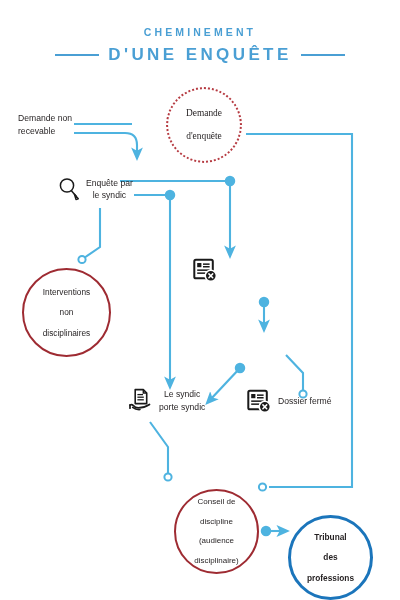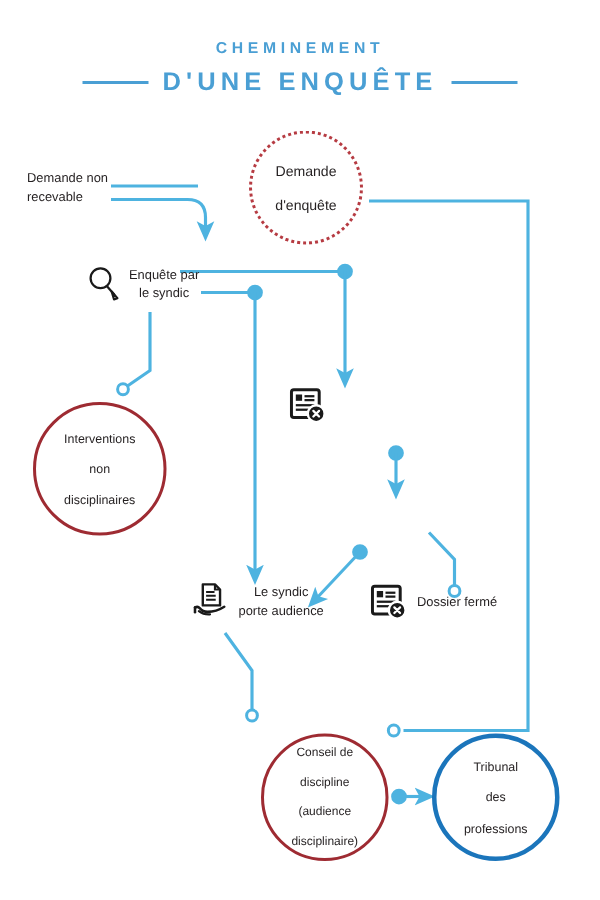--- a/index.html
+++ b/index.html
@@ -29,29 +29,29 @@
 
   
   .circle{
     position:absolute;border-radius:50%;
     display:flex;align-items:center;justify-content:center;
     text-align:center;line-height:1.22;
     box-sizing:border-box;
   }
   .circle span{display:block;padding:0 6px;}
   .c-dotted{
-    border:2.2px dotted #b63b42;color:#231f20;
+    border:2.2px dotted #b63b42;color:#231f20;font-family:Liberation Serif, serif;
   }
   .c-red{ border:2.6px solid #9e2b32; color:#231f20; }
   .c-blue{ border:3.2px solid #1b75bb; color:#231f20; }
 
   #n-demande{left:166px;top:87px;width:76px;height:76px;font-size:9.4px;}
   #n-interventions{left:22px;top:268px;width:89px;height:89px;font-size:8.3px;}
   #n-conseil{left:174px;top:489px;width:85px;height:85px;font-size:8px;}
-  #n-tribunal{left:288px;top:489px;width:85px;height:85px;font-size:8.3px;}
+  #n-tribunal{left:288px;top:515px;width:85px;height:85px;font-size:8.3px;font-weight:bold;}
 
   
   .inode{position:absolute;display:flex;align-items:center;gap:6px;text-align:center;}
   .inode .ilabel{font-size:8.6px;line-height:1.45;white-space:nowrap;color:#231f20;}
   .ico{flex:0 0 auto;display:block;}
 
   #n-syndic-enq{left:58px;top:177px;}
   #n-aucune{left:193px;top:258px;}
   #n-comite{left:211px;top:330px;}
   #n-porte{left:128px;top:388px;}
@@ -186,21 +186,21 @@
       <path d="M15.3,1.6 v3.4 h3.4" fill="none" stroke="#1a1a1a" stroke-width="1.4"></path>
       <line x1="9.4" y1="6.6" x2="15.0" y2="6.6" stroke="#1a1a1a" stroke-width="1.3"></line>
       <line x1="9.4" y1="9.2" x2="15.8" y2="9.2" stroke="#1a1a1a" stroke-width="1.3"></line>
       <line x1="9.4" y1="11.8" x2="15.8" y2="11.8" stroke="#1a1a1a" stroke-width="1.3"></line>
       <path d="M2.0,17.0 c0,0 1.9,-1.0 3.1,0.4 c1.2,1.4 2.6,2.5 5.2,2.5 c3.6,0 8.4,-1.6 11.2,-3.4" fill="none" stroke="#1a1a1a" stroke-width="1.7" stroke-linecap="round"></path>
       <path d="M2.0,17.0 l0,3.2" fill="none" stroke="#1a1a1a" stroke-width="1.7" stroke-linecap="round"></path>
       <path d="M4.6,19.4 c2.0,1.6 4.6,2.4 7.4,2.2" fill="none" stroke="#1a1a1a" stroke-width="1.5" stroke-linecap="round"></path>
     </svg>
     <span class="ilabel">
       <span>Le syndic</span><br>
-      <span>porte audience</span>
+      <span>porte syndic</span>
     </span>
   </div>
 
   <div class="inode" id="n-dossier">
     <svg class="ico" width="25" height="25" viewBox="0 0 25 25">
       <rect x="1.3" y="1.8" width="18.5" height="18.5" rx="1.6" fill="none" stroke="#1a1a1a" stroke-width="2"></rect>
       <rect x="4.2" y="5.0" width="4.2" height="4.2" fill="#1a1a1a"></rect>
       <rect x="10.0" y="5.4" width="6.6" height="1.5" fill="#1a1a1a"></rect>
       <rect x="10.0" y="8.0" width="6.6" height="1.5" fill="#1a1a1a"></rect>
       <rect x="4.2" y="11.4" width="12.4" height="1.5" fill="#1a1a1a"></rect>

